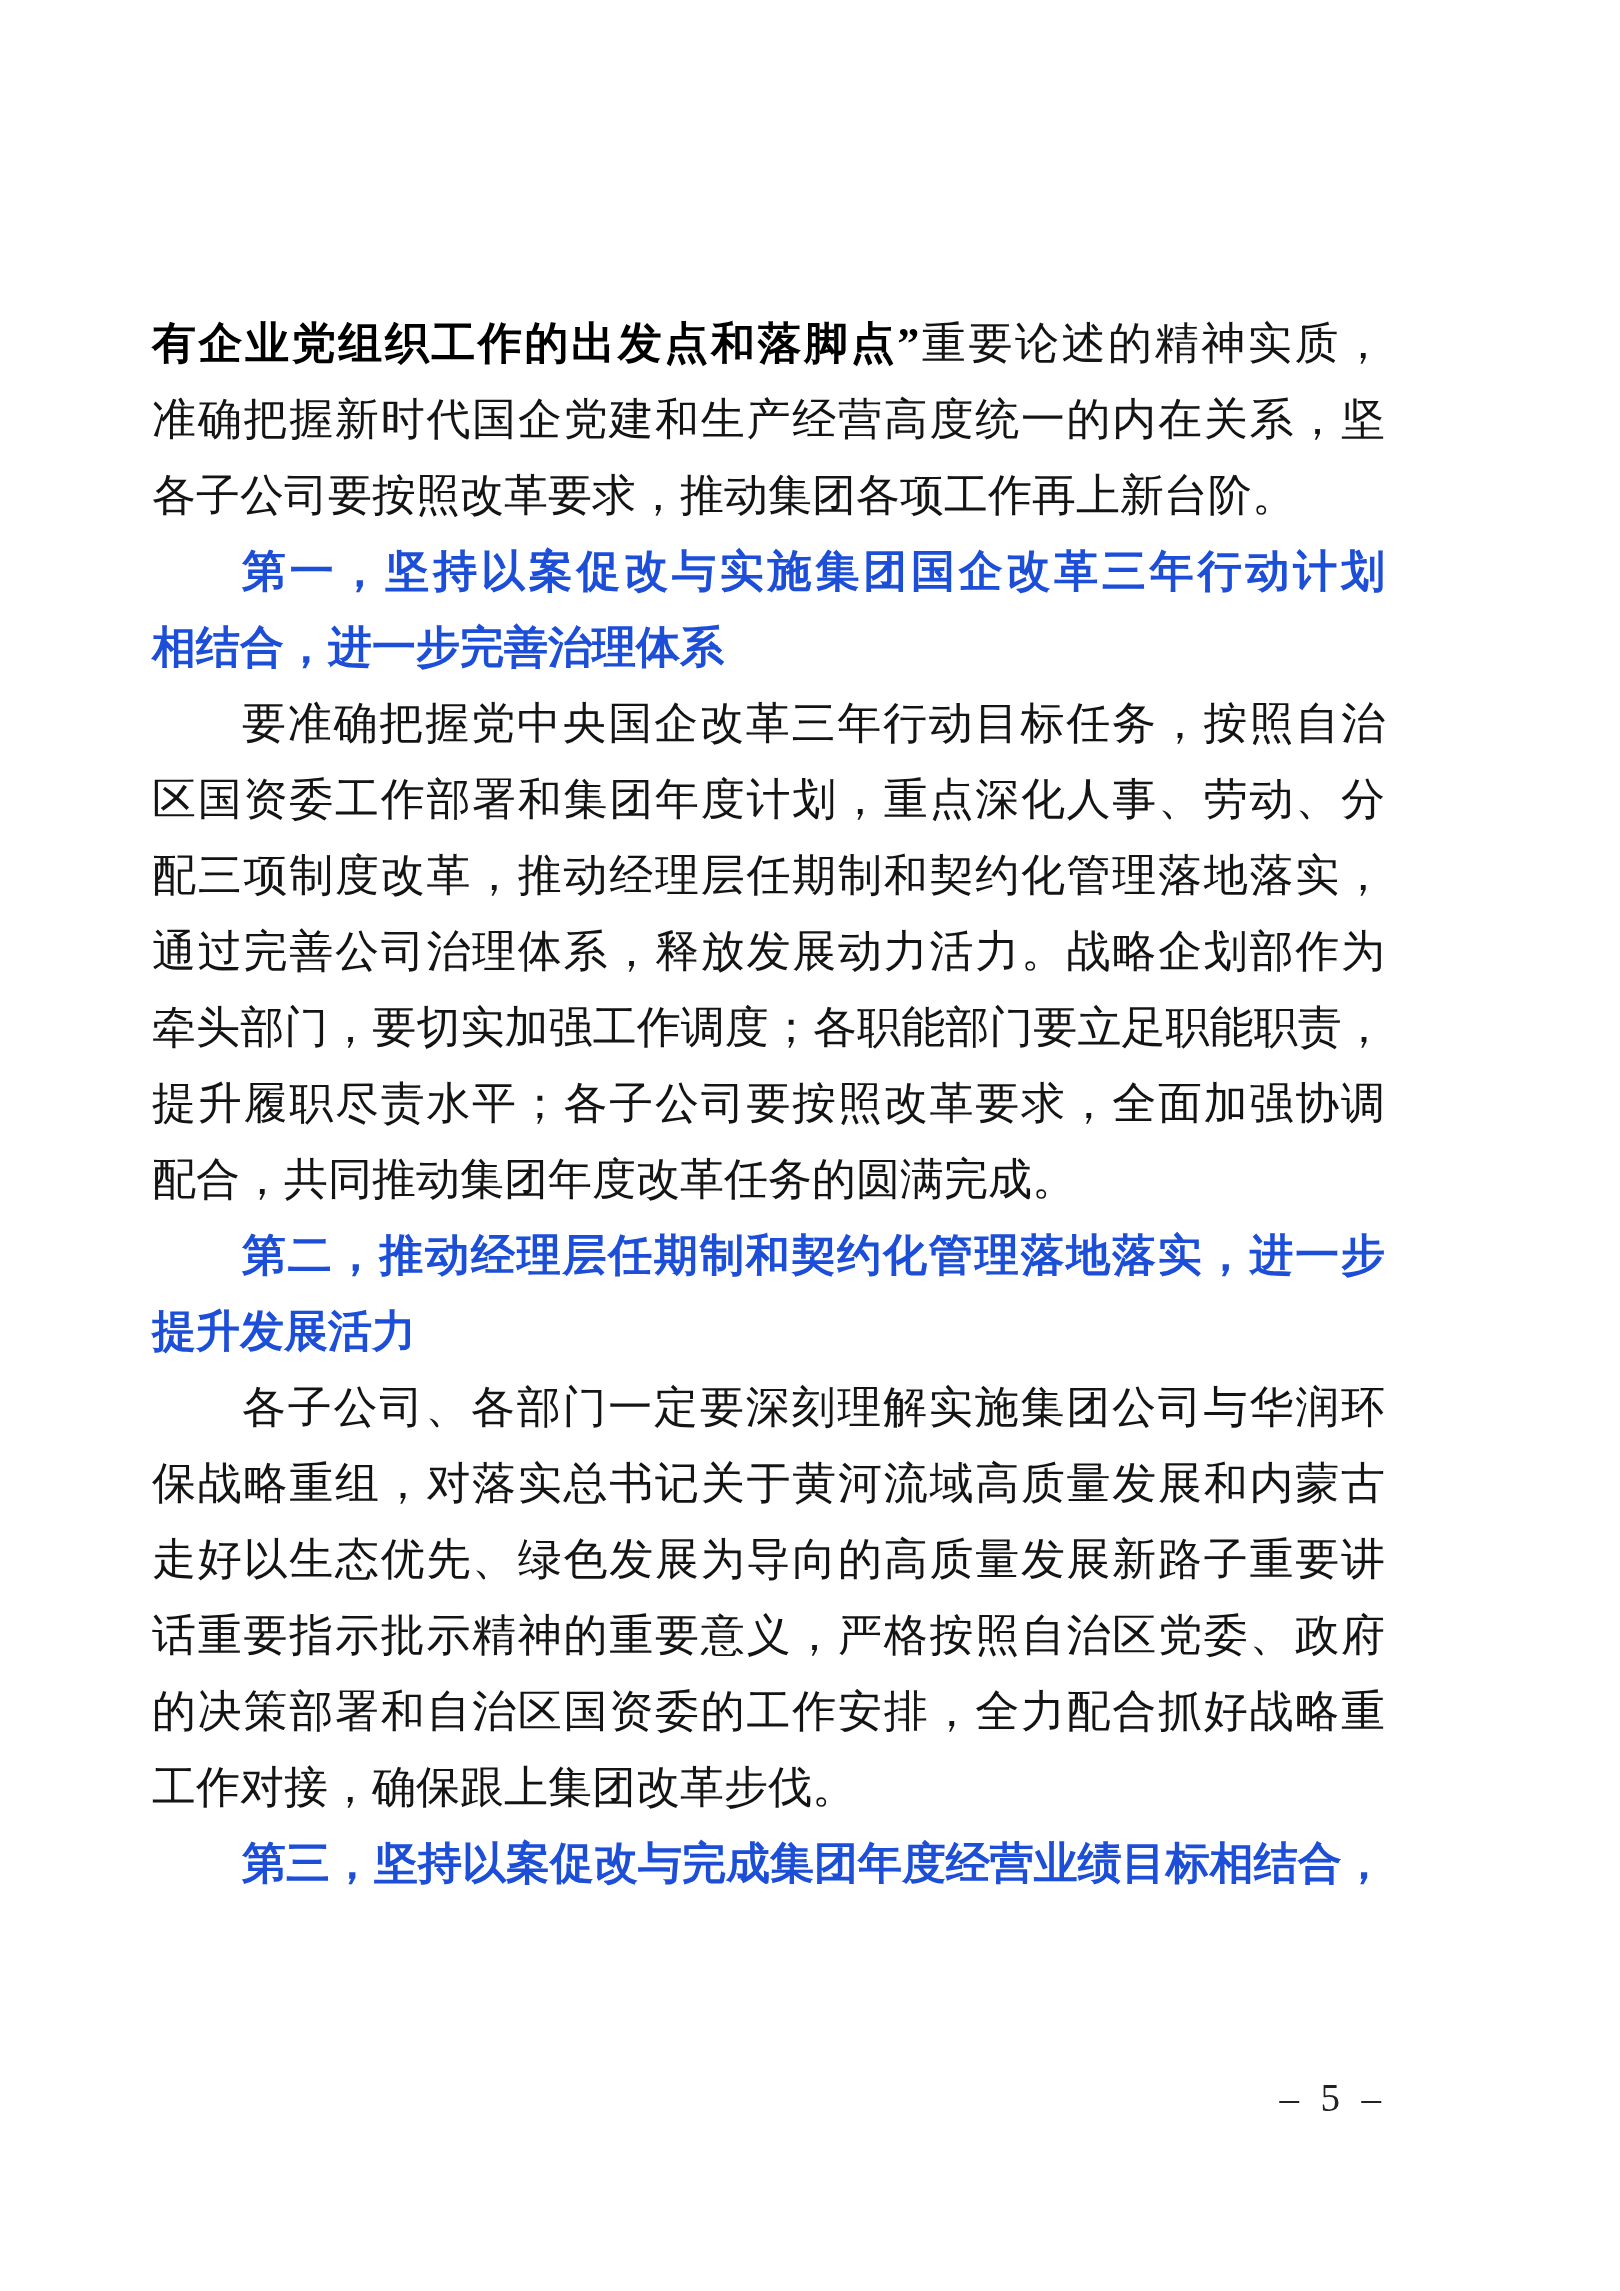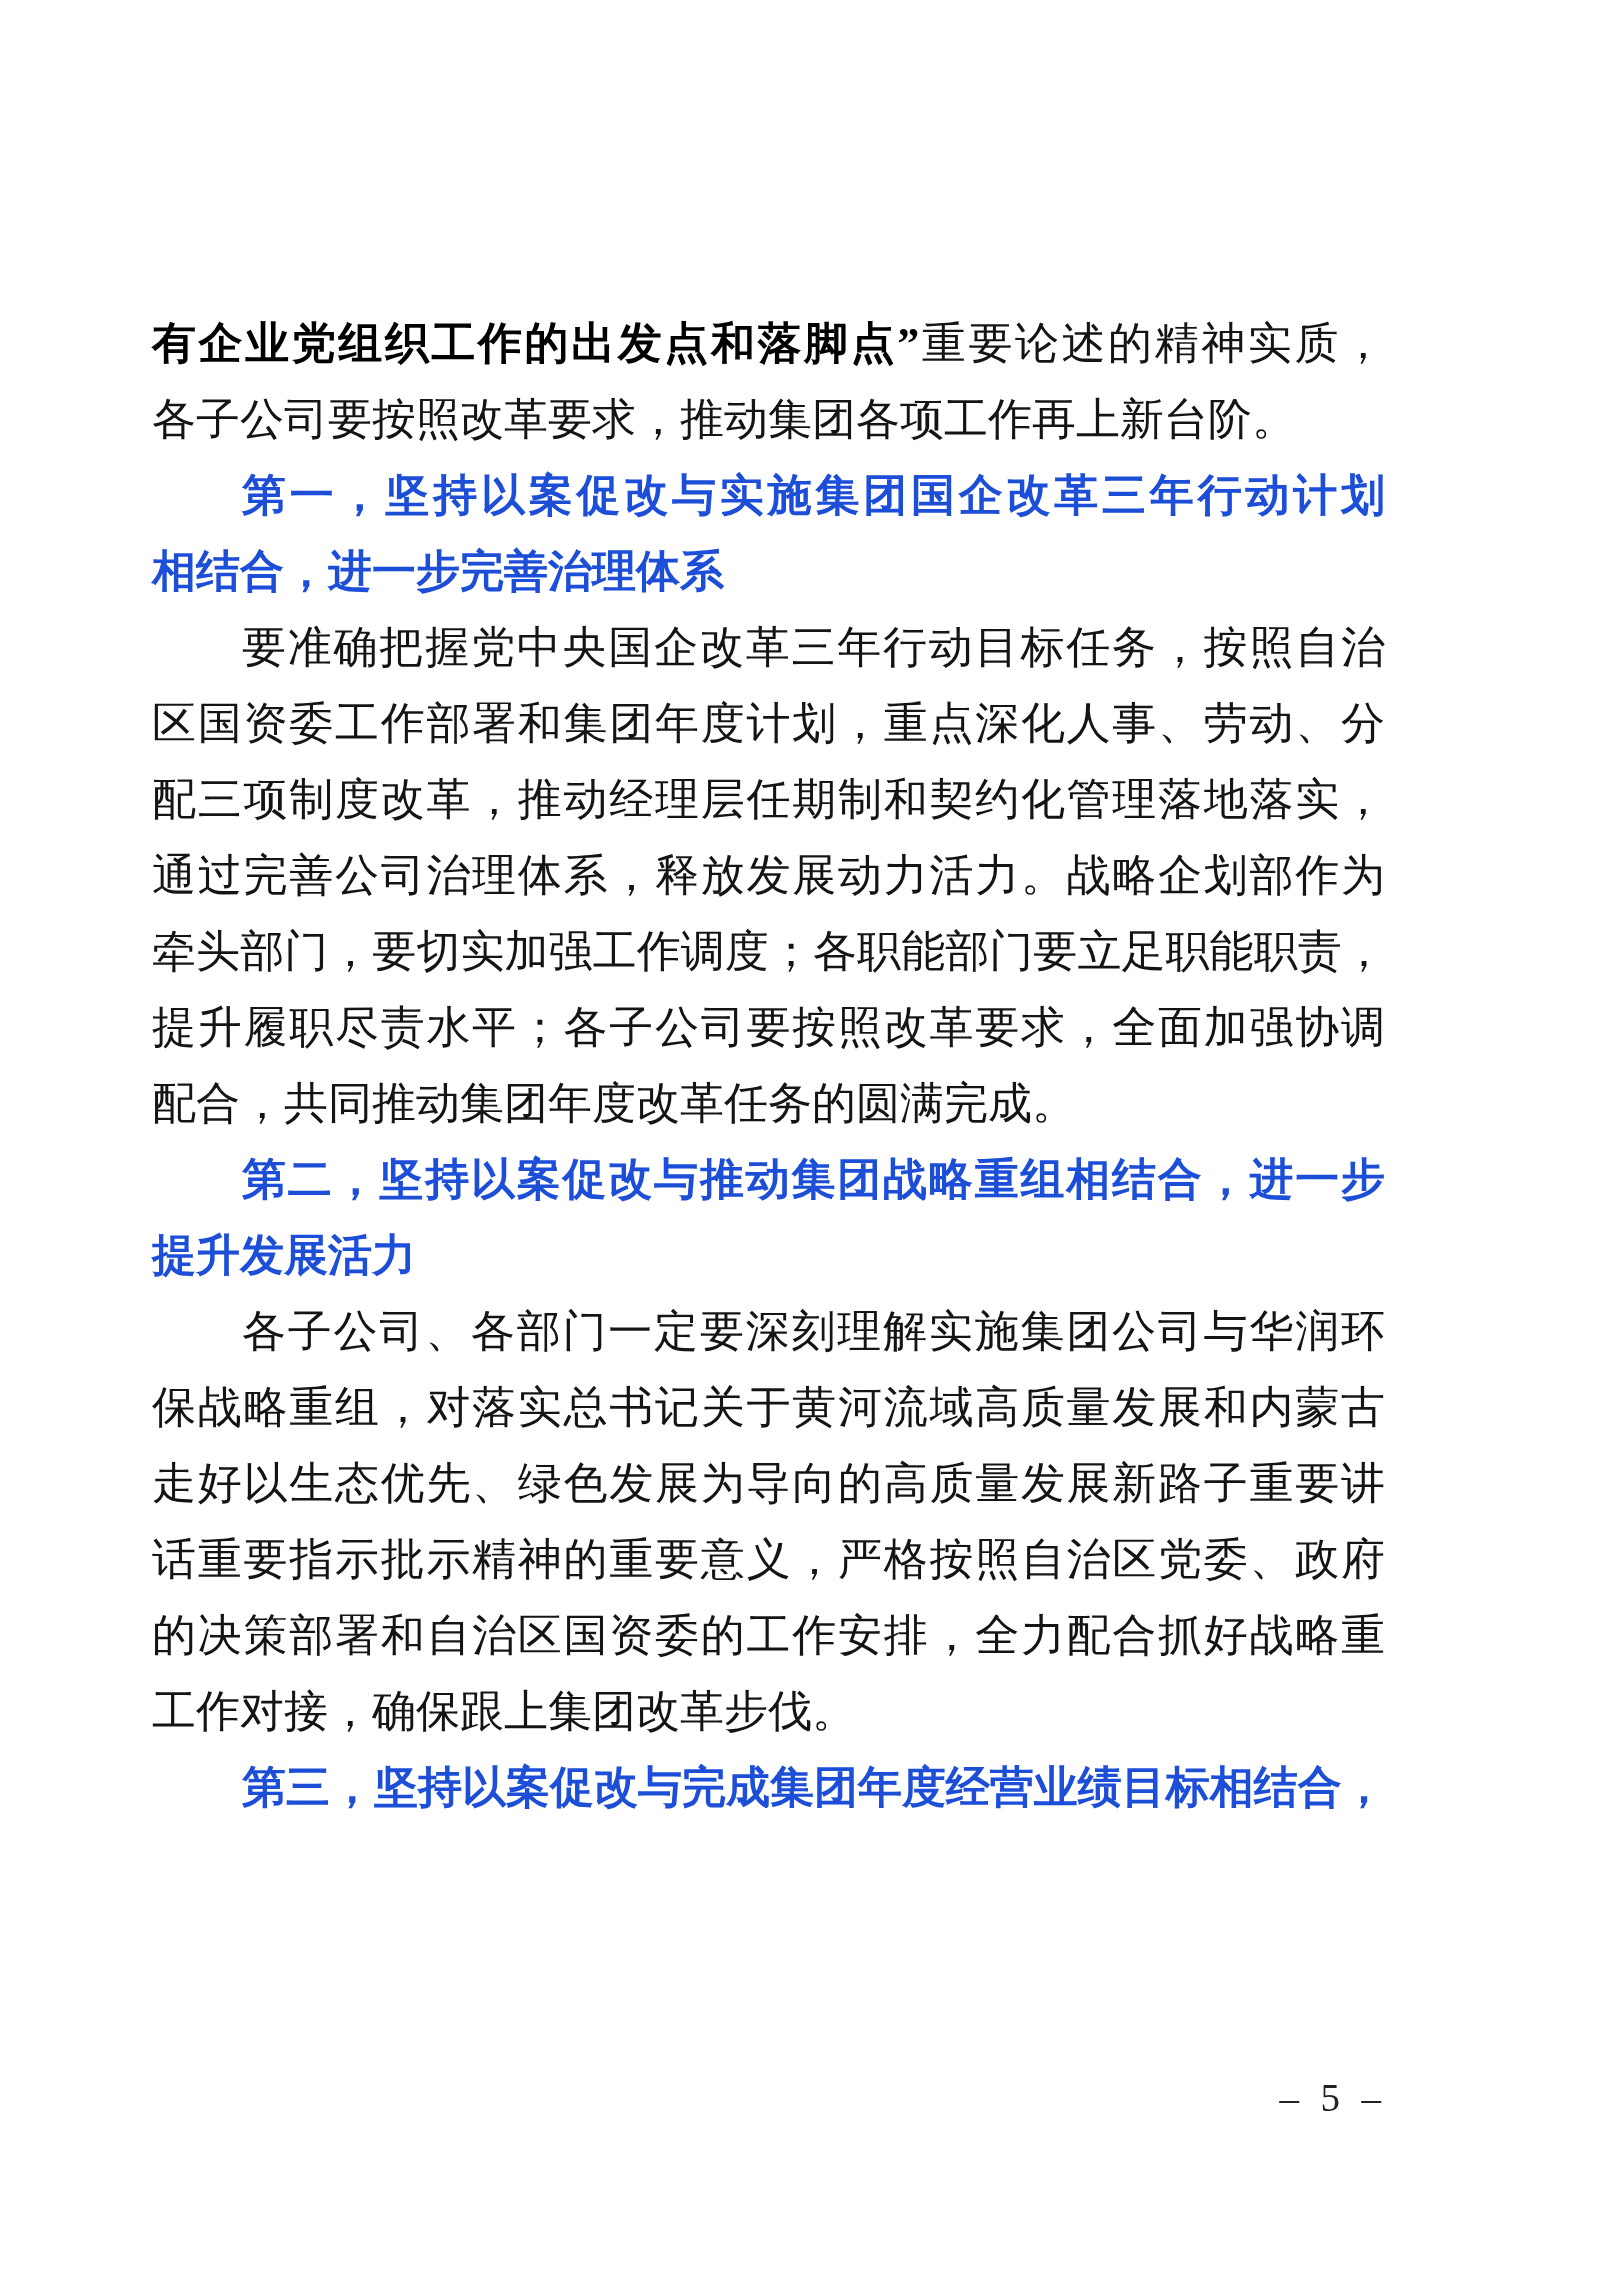--- a/index.html
+++ b/index.html
@@ -59,34 +59,35 @@
     color: #222222;
   }
 </style>
 </head>
 <body>
 
 <div class="page">
   <div class="text-block">
 
     <div class="line fill"><span class="bold">有企业党组织工作的出发点和落脚点”</span><span>重要论述的精神实质，</span></div>
+    <div class="line fill">准确把握新时代国企党建和生产经营高度统一的内在关系，坚</div>
     <div class="line">各子公司要按照改革要求，推动集团各项工作再上新台阶。</div>
 
     <div class="line fill indent heading">第一，坚持以案促改与实施集团国企改革三年行动计划</div>
     <div class="line heading">相结合，进一步完善治理体系</div>
 
     <div class="line fill indent">要准确把握党中央国企改革三年行动目标任务，按照自治</div>
     <div class="line fill">区国资委工作部署和集团年度计划，重点深化人事、劳动、分</div>
     <div class="line fill">配三项制度改革，推动经理层任期制和契约化管理落地落实，</div>
     <div class="line fill">通过完善公司治理体系，释放发展动力活力。战略企划部作为</div>
     <div class="line fill tight">牵头部门，要切实加强工作调度；各职能部门要立足职能职责，</div>
     <div class="line fill">提升履职尽责水平；各子公司要按照改革要求，全面加强协调</div>
     <div class="line">配合，共同推动集团年度改革任务的圆满完成。</div>
 
-    <div class="line fill indent heading">第二，坚持以案促改与推动集团战略重组相结合，进一步</div>
+    <div class="line fill indent heading">第二，推动经理层任期制和契约化管理落地落实，进一步</div>
     <div class="line heading">提升发展活力</div>
 
     <div class="line fill indent">各子公司、各部门一定要深刻理解实施集团公司与华润环</div>
     <div class="line fill">保战略重组，对落实总书记关于黄河流域高质量发展和内蒙古</div>
     <div class="line fill">走好以生态优先、绿色发展为导向的高质量发展新路子重要讲</div>
     <div class="line fill">话重要指示批示精神的重要意义，严格按照自治区党委、政府</div>
     <div class="line fill">的决策部署和自治区国资委的工作安排，全力配合抓好战略重</div>
     <div class="line">工作对接，确保跟上集团改革步伐。</div>
 
     <div class="line fill indent heading tight">第三，坚持以案促改与完成集团年度经营业绩目标相结合，</div>

